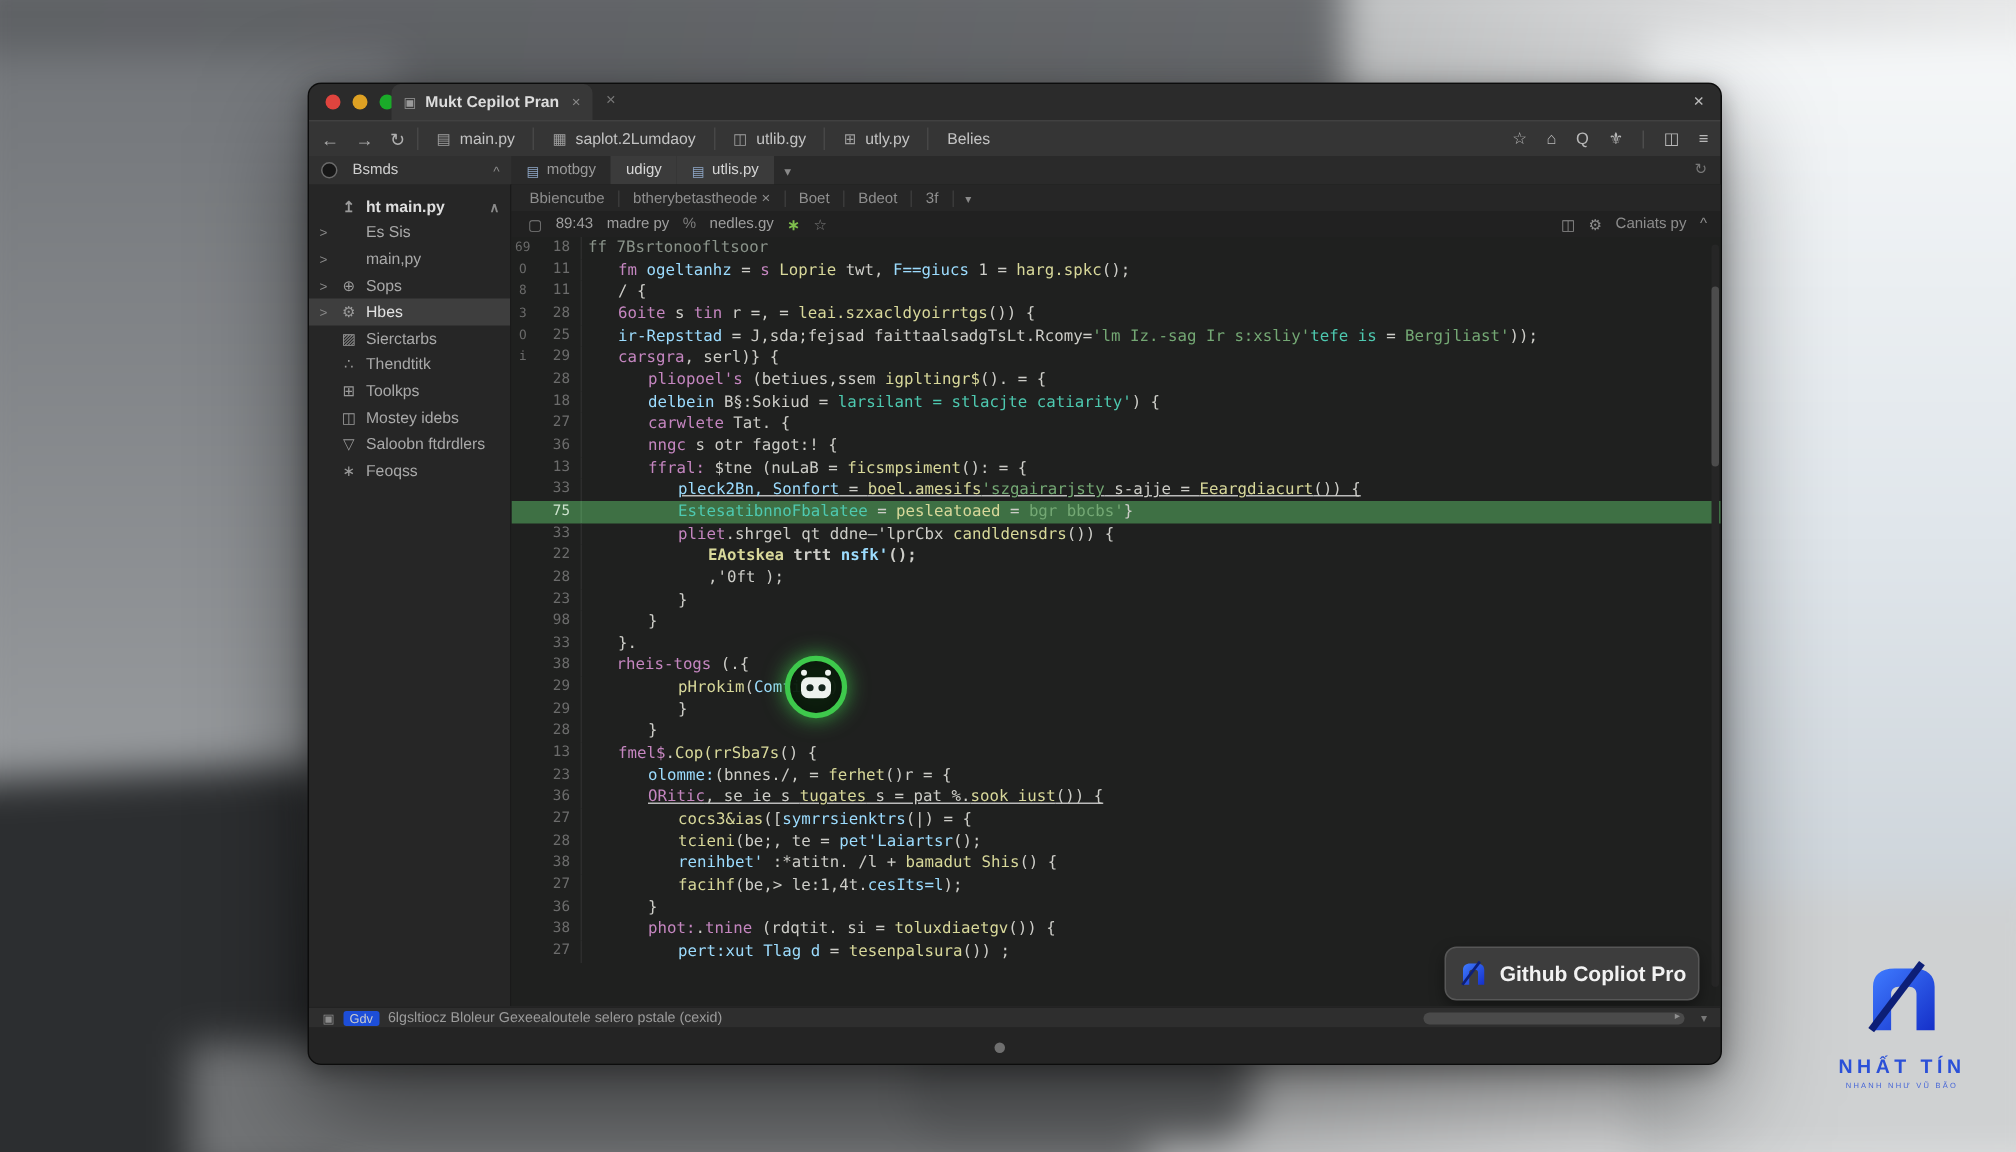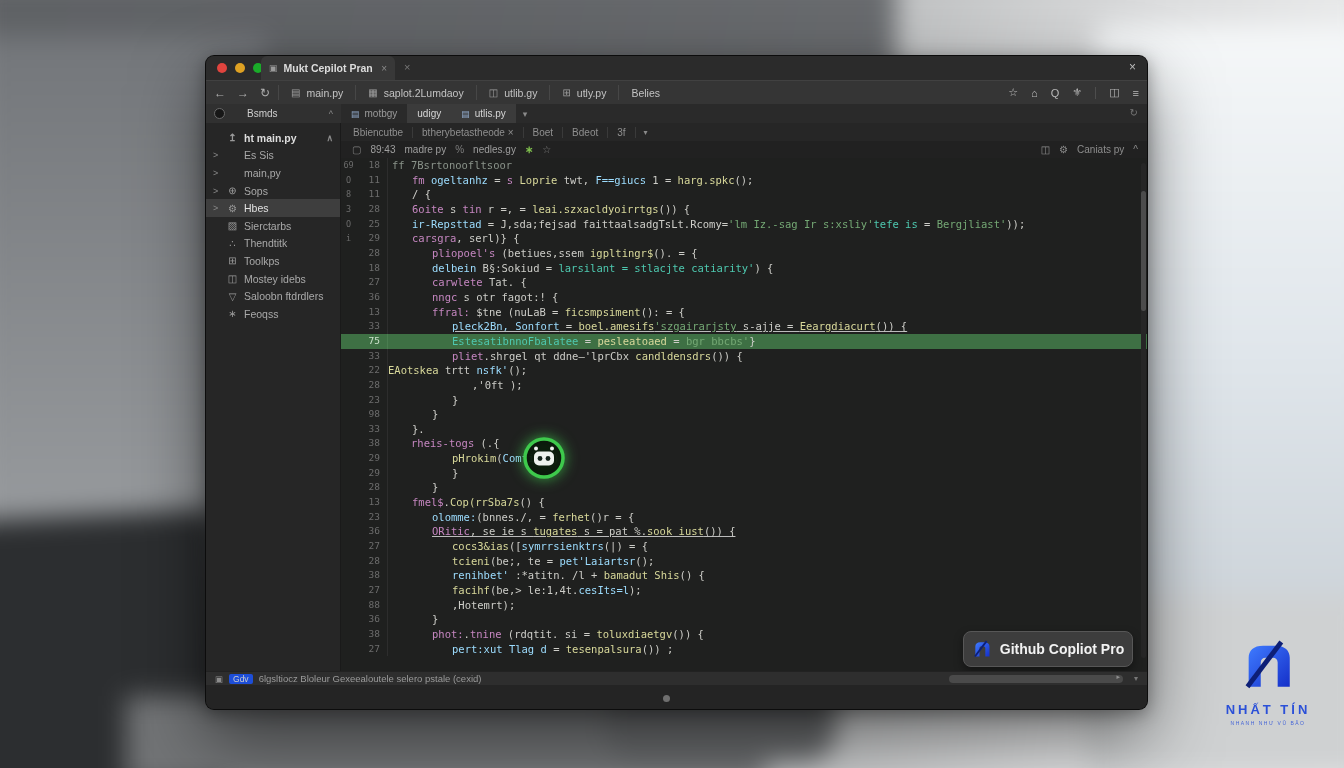--- a/index.html
+++ b/index.html
@@ -42,21 +42,21 @@
            display:flex;align-items:center;padding:0 8px;box-sizing:border-box}
   .navarrows{display:flex;gap:11px;font-size:12px;color:#b0b0b0;margin-right:8px}
   #nav-items{display:flex;height:100%;align-items:center}
   .nav-item{display:flex;align-items:center;gap:6px;padding:0 12px;border-left:1px solid #474747;font-size:10.5px;color:#c3c3c3;height:15px}
   .nav-item .nico{color:#9f9f9f;font-size:10px}
   #right-icons{margin-left:auto;display:flex;align-items:center;gap:13px;font-size:11px;color:#b8b8b8}
   .ric-sep{width:1px;height:12px;background:#4d4d4d}
 
   .tabsrow{position:absolute;left:0;top:48px;width:100%;height:19px;background:#2a2a2a}
   .sb-header{position:absolute;left:0;top:0;width:135px;height:19px;background:#303030;display:flex;align-items:center;
-             padding:0 8px;box-sizing:border-box;gap:22px;color:#cfcfcf;font-size:10px}
+             padding:0 8px;box-sizing:border-box;gap:10px;color:#cfcfcf;font-size:10px}
   .gh-dot{width:9px;height:9px;border-radius:50%;background:#171717;border:1px solid #6a6a6a;flex:none}
   .sb-header .chev{margin-left:auto;color:#8a8a8a;font-size:9px}
   #editor-tabs{position:absolute;left:135px;top:0;height:19px;display:flex;align-items:center}
   .etab{display:flex;align-items:center;gap:5px;height:19px;padding:0 10px;font-size:10px;color:#9a9a9a;background:#2a2a2a}
   .etab.active{background:#3b3b3b;color:#d6d6d6}
   .etab .eico{color:#8fa8c8;font-size:9px}
   .tabs-chev{color:#8a8a8a;font-size:9px;padding:0 7px}
   .tabs-reload{position:absolute;right:9px;top:3px;color:#777;font-size:10px}
 
   .sidebar{position:absolute;left:0;top:67px;width:135px;height:548px;background:#262626;border-right:1px solid #1a1a1a;
@@ -317,37 +317,36 @@
         <div class="code-row"><span class="g2">O</span><span class="num">25</span><span class="line" style="padding-left: 24px;"><span class="tk-v">ir-Repsttad</span><span class="tk-w"> = J,sda;fejsad faittaalsadgTsLt.Rcomy=</span><span class="tk-s">'lm Iz.-sag Ir s:xsliy'</span><span class="tk-t">tefe is</span><span class="tk-w"> = </span><span class="tk-s">Bergjliast'</span><span class="tk-w">));</span></span></div>
         <div class="code-row"><span class="g2">i</span><span class="num">29</span><span class="line" style="padding-left: 24px;"><span class="tk-k">carsgra</span><span class="tk-w">, serl)} {</span></span></div>
         <div class="code-row"><span class="g2"></span><span class="num">28</span><span class="line" style="padding-left: 44px;"><span class="tk-k">pliopoel's</span><span class="tk-w"> (betiues,ssem </span><span class="tk-f">igpltingr$</span><span class="tk-w">(). = {</span></span></div>
         <div class="code-row"><span class="g2"></span><span class="num">18</span><span class="line" style="padding-left: 44px;"><span class="tk-v">delbein</span><span class="tk-w"> B§:Sokiud = </span><span class="tk-t">larsilant = stlacjte catiarity'</span><span class="tk-w">) {</span></span></div>
         <div class="code-row"><span class="g2"></span><span class="num">27</span><span class="line" style="padding-left: 44px;"><span class="tk-k">carwlete</span><span class="tk-w"> Tat. {</span></span></div>
         <div class="code-row"><span class="g2"></span><span class="num">36</span><span class="line" style="padding-left: 44px;"><span class="tk-k">nngc</span><span class="tk-w"> s otr fagot:! {</span></span></div>
         <div class="code-row"><span class="g2"></span><span class="num">13</span><span class="line" style="padding-left: 44px;"><span class="tk-k">ffral:</span><span class="tk-w"> $tne (nuLaB = </span><span class="tk-f">ficsmpsiment</span><span class="tk-w">(): = {</span></span></div>
         <div class="code-row"><span class="g2"></span><span class="num">33</span><span class="line" style="padding-left: 64px; text-decoration: underline;"><span class="tk-v">pleck2Bn, Sonfort</span><span class="tk-w"> = </span><span class="tk-f">boel.amesifs</span><span class="tk-s">'szgairarjsty</span><span class="tk-w"> s-ajje = </span><span class="tk-f">Eeargdiacurt</span><span class="tk-w">()) {</span></span></div>
         <div class="code-row hl"><span class="g2"></span><span class="num">75</span><span class="line" style="padding-left: 64px;"><span class="tk-t">EstesatibnnoFbalatee</span><span class="tk-w"> = </span><span class="tk-f">pesleatoaed</span><span class="tk-w"> = </span><span class="tk-s">bgr bbcbs'</span><span class="tk-w">}</span></span></div>
         <div class="code-row"><span class="g2"></span><span class="num">33</span><span class="line" style="padding-left: 64px;"><span class="tk-k">pliet</span><span class="tk-w">.shrgel qt ddne—'lprCbx </span><span class="tk-f">candldensdrs</span><span class="tk-w">()) {</span></span></div>
-        <div class="code-row"><span class="g2"></span><span class="num">22</span><span class="line" style=""><span class="tk-f">EAotskea</span><span class="tk-w"> trtt </span><span class="tk-v">nsfk'</span><span class="tk-w">();</span></span></div>
+        <div class="code-row"><span class="g2"></span><span class="num">22</span><span class="line" style="padding-left: 84px; font-weight: bold;"><span class="tk-f">EAotskea</span><span class="tk-w"> trtt </span><span class="tk-v">nsfk'</span><span class="tk-w">();</span></span></div>
         <div class="code-row"><span class="g2"></span><span class="num">28</span><span class="line" style="padding-left: 84px;"><span class="tk-w">,'0ft );</span></span></div>
         <div class="code-row"><span class="g2"></span><span class="num">23</span><span class="line" style="padding-left: 64px;"><span class="tk-w">}</span></span></div>
         <div class="code-row"><span class="g2"></span><span class="num">98</span><span class="line" style="padding-left: 44px;"><span class="tk-w">}</span></span></div>
         <div class="code-row"><span class="g2"></span><span class="num">33</span><span class="line" style="padding-left: 24px;"><span class="tk-w">}.</span></span></div>
         <div class="code-row"><span class="g2"></span><span class="num">38</span><span class="line" style="padding-left: 23px;"><span class="tk-k">rheis-togs</span><span class="tk-w"> (.{</span></span></div>
         <div class="code-row"><span class="g2"></span><span class="num">29</span><span class="line" style="padding-left: 64px;"><span class="tk-f">pHrokim</span><span class="tk-w">(</span><span class="tk-v">Comfie..</span><span class="tk-w">);</span></span></div>
         <div class="code-row"><span class="g2"></span><span class="num">29</span><span class="line" style="padding-left: 64px;"><span class="tk-w">}</span></span></div>
         <div class="code-row"><span class="g2"></span><span class="num">28</span><span class="line" style="padding-left: 44px;"><span class="tk-w">}</span></span></div>
         <div class="code-row"><span class="g2"></span><span class="num">13</span><span class="line" style="padding-left: 24px;"><span class="tk-k">fmel$</span><span class="tk-w">.</span><span class="tk-f">Cop(rrSba7s</span><span class="tk-w">() {</span></span></div>
         <div class="code-row"><span class="g2"></span><span class="num">23</span><span class="line" style="padding-left: 44px;"><span class="tk-v">olomme:</span><span class="tk-w">(bnnes./, = </span><span class="tk-f">ferhet</span><span class="tk-w">()r = {</span></span></div>
         <div class="code-row"><span class="g2"></span><span class="num">36</span><span class="line" style="padding-left: 44px; text-decoration: underline;"><span class="tk-k">ORitic</span><span class="tk-w">, se ie s </span><span class="tk-f">tugates</span><span class="tk-w"> s = pat %.</span><span class="tk-f">sook iust</span><span class="tk-w">()) {</span></span></div>
         <div class="code-row"><span class="g2"></span><span class="num">27</span><span class="line" style="padding-left: 64px;"><span class="tk-f">cocs3&amp;ias</span><span class="tk-w">([</span><span class="tk-v">symrrsienktrs</span><span class="tk-w">(|) = {</span></span></div>
         <div class="code-row"><span class="g2"></span><span class="num">28</span><span class="line" style="padding-left: 64px;"><span class="tk-f">tcieni</span><span class="tk-w">(be;, te = </span><span class="tk-v">pet'Laiartsr</span><span class="tk-w">();</span></span></div>
         <div class="code-row"><span class="g2"></span><span class="num">38</span><span class="line" style="padding-left: 64px;"><span class="tk-v">renihbet'</span><span class="tk-w"> :*atitn. /l + </span><span class="tk-f">bamadut Shis</span><span class="tk-w">() {</span></span></div>
         <div class="code-row"><span class="g2"></span><span class="num">27</span><span class="line" style="padding-left: 64px;"><span class="tk-f">facihf</span><span class="tk-w">(be,&gt; le:1,4t.</span><span class="tk-v">cesIts=l</span><span class="tk-w">);</span></span></div>
-        <div class="code-row"><span class="g2"></span><span class="num">88</span><span class="line" style="padding-left: 64px;"><span class="tk-w">,Hotemrt);</span></span></div>
         <div class="code-row"><span class="g2"></span><span class="num">36</span><span class="line" style="padding-left: 44px;"><span class="tk-w">}</span></span></div>
         <div class="code-row"><span class="g2"></span><span class="num">38</span><span class="line" style="padding-left: 44px;"><span class="tk-k">phot:</span><span class="tk-w">.</span><span class="tk-k">tnine</span><span class="tk-w"> (rdqtit. si = </span><span class="tk-f">toluxdiaetgv</span><span class="tk-w">()) {</span></span></div>
         <div class="code-row"><span class="g2"></span><span class="num">27</span><span class="line" style="padding-left: 64px;"><span class="tk-v">pert:xut Tlag d</span><span class="tk-w"> = </span><span class="tk-f">tesenpalsura</span><span class="tk-w">()) ;</span></span></div>
       </div>
 
     <div class="vscroll">
       <div class="vthumb"></div>
     </div>
 
     <svg class="robot" viewBox="0 0 46 46">

